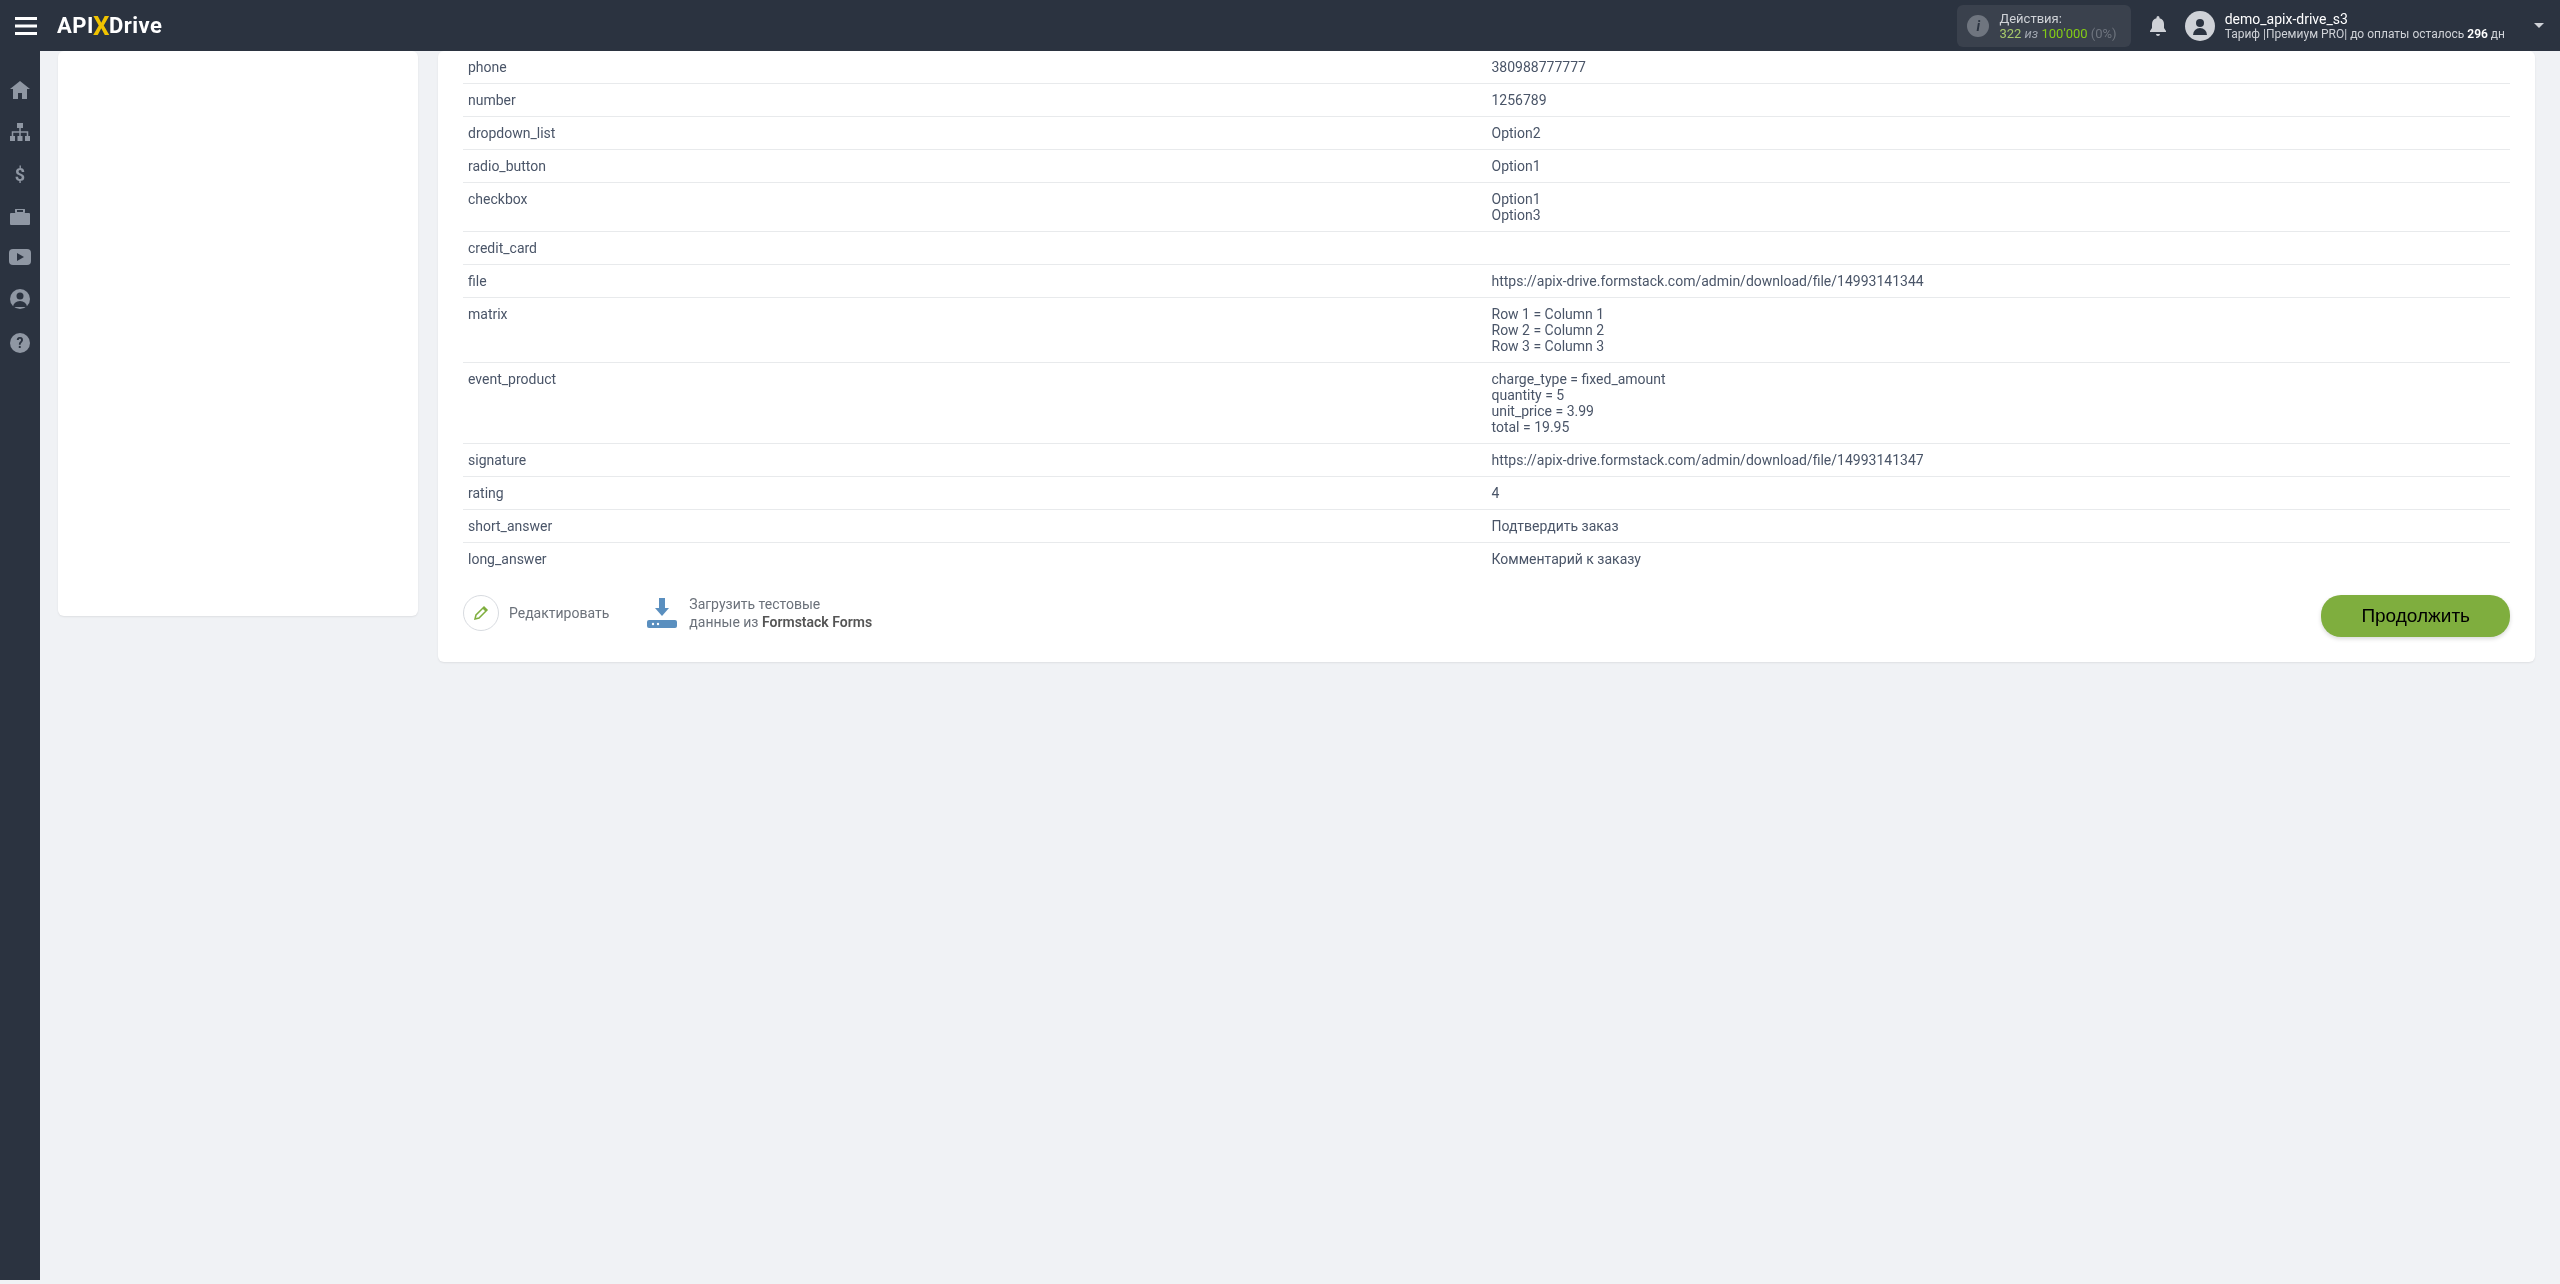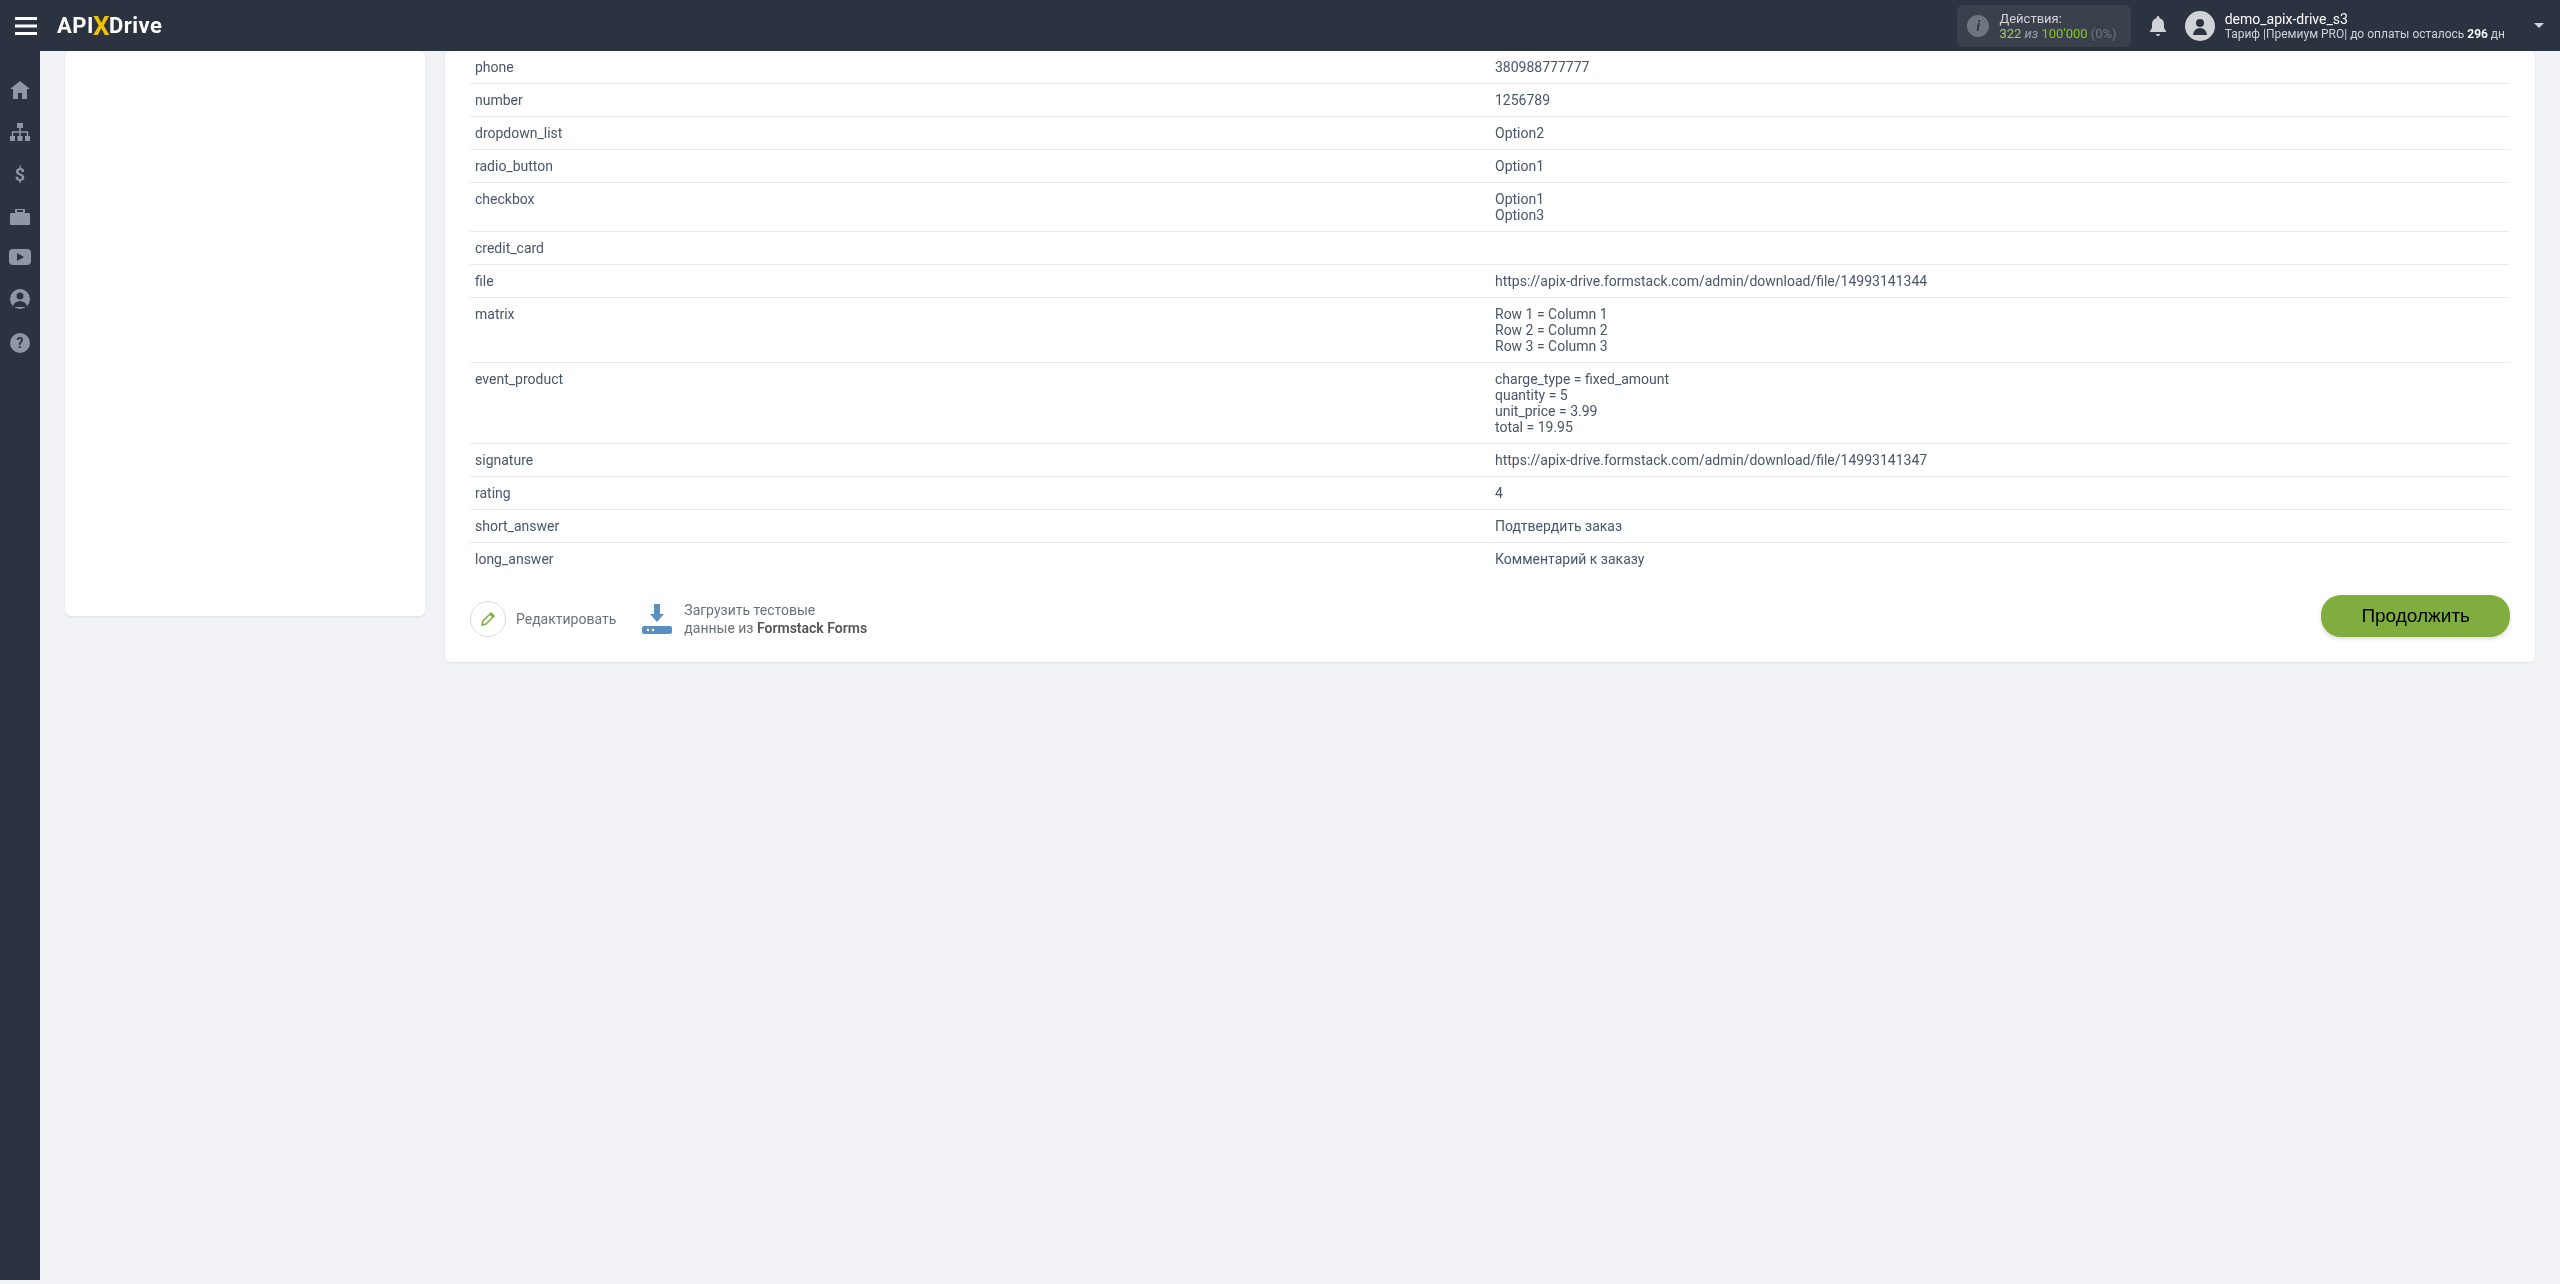--- a/index.html
+++ b/index.html
@@ -28,34 +28,34 @@
 .user-text .tariff { color: #cfd2d7; font-size: 12px; }
 .user-text .tariff .days { color: #fff; font-weight: 600; }
 .chev { color: #cfd2d7; margin-left: 10px; font-size: 14px; }
 
 
 .layout { display: flex; min-height: calc(100vh - 55px); }
 .sidebar { width: 40px; background: #2b3340; display: flex; flex-direction: column; align-items: center; padding-top: 30px; gap: 24px; }
 .sidebar .ico { color: #8f97a3; font-size: 18px; cursor: pointer; }
 
 
-.main { flex: 1; padding: 0 25px 25px 25px; display: flex; gap: 20px; align-items: flex-start; }
+.main { flex: 1; padding: 0 25px 25px 18px; display: flex; gap: 20px; align-items: flex-start; }
 .left-panel { width: 360px; background: #fff; border-radius: 6px; min-height: 565px; box-shadow: 0 1px 2px rgba(0,0,0,0.08); }
 .right-panel { flex: 1; background: #fff; border-radius: 6px; box-shadow: 0 1px 2px rgba(0,0,0,0.08); padding: 0 25px 25px 25px; }
 
 
 .data-table { width: 100%; border-collapse: collapse; }
 .data-table tr { border-bottom: 1px solid #e8eaec; }
 .data-table tr:last-child { border-bottom: none; }
 .data-table td { padding: 8px 5px; font-size: 14px; vertical-align: top; }
 .data-table td.key { color: #4a5568; width: 50%; }
 .data-table td.val { color: #4a5568; white-space: pre-line; }
 
 
-.footer-actions { display: flex; align-items: flex-end; gap: 4px; margin-top: 20px; }
+.footer-actions { display: flex; align-items: flex-start; gap: 16px; margin-top: 20px; }
 .edit-btn { display: flex; align-items: center; gap: 10px; cursor: pointer; }
 .edit-btn .circle { width: 36px; height: 36px; border: 1px solid #d8dbe0; border-radius: 50%; display: flex; align-items: center; justify-content: center; color: #7fae3e; }
 .edit-btn .txt { color: #6b717a; }
 .load-btn { display: flex; align-items: center; gap: 10px; cursor: pointer; margin-left: 20px; }
 .load-btn .dl-icon { color: #5a8fbf; }
 .load-btn .txt { color: #6b717a; font-size: 14px; line-height: 1.3; }
 .load-btn .txt .strong { color: #555; font-weight: 600; }
 .continue-btn { margin-left: auto; background: #7fae3e; color: #000000; border: none; border-radius: 20px; padding: 10px 40px; font-size: 19px; cursor: pointer; box-shadow: 0 2px 4px rgba(0,0,0,0.15); }
 
 svg { display: block; }

